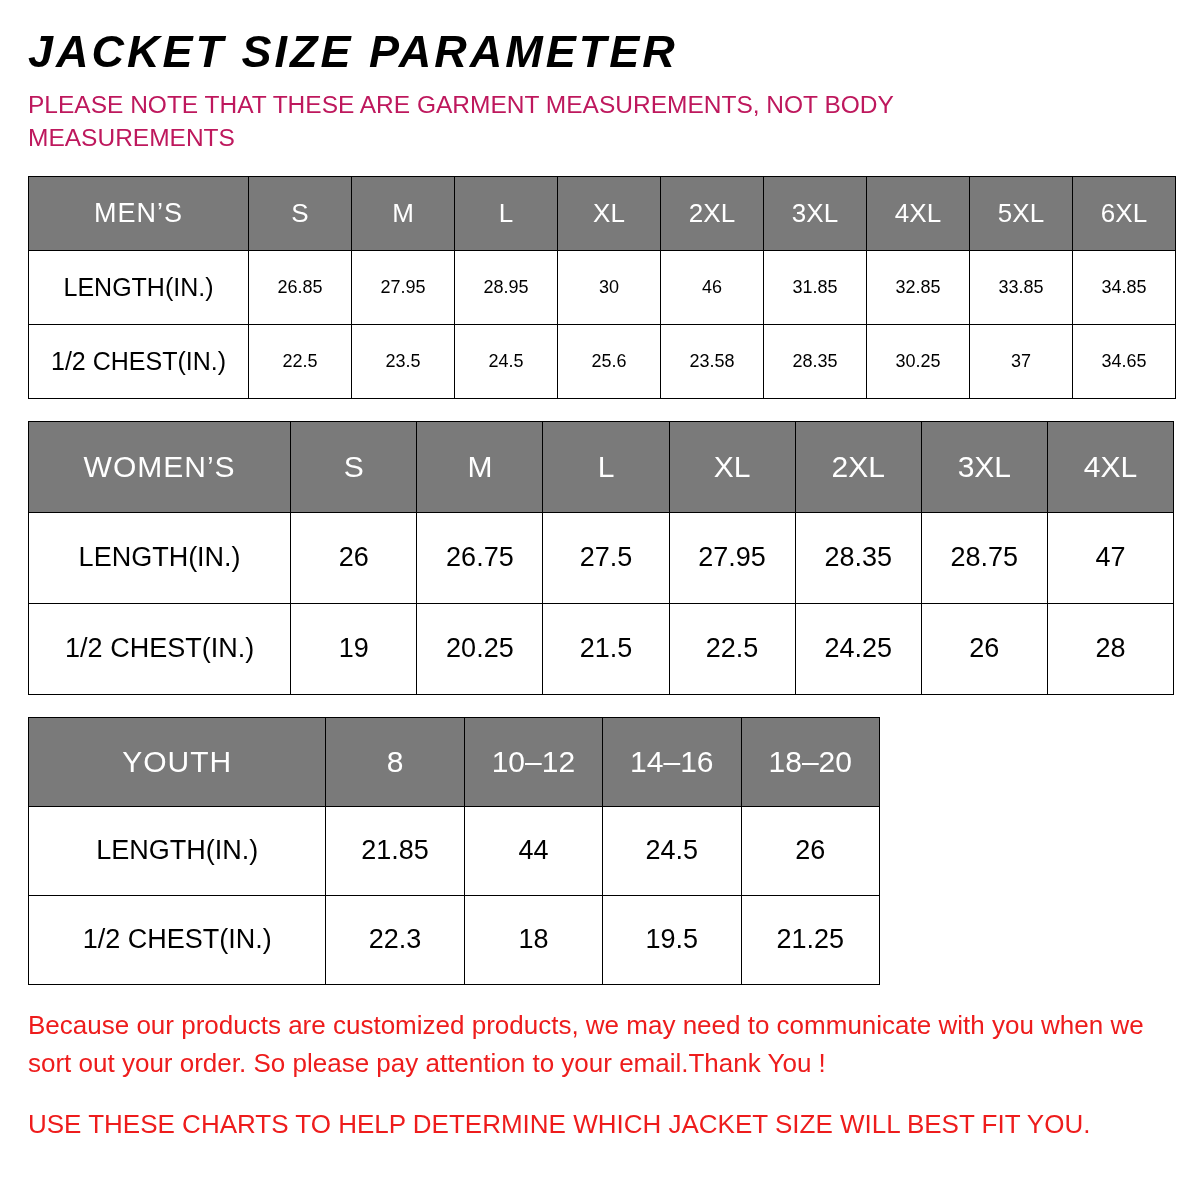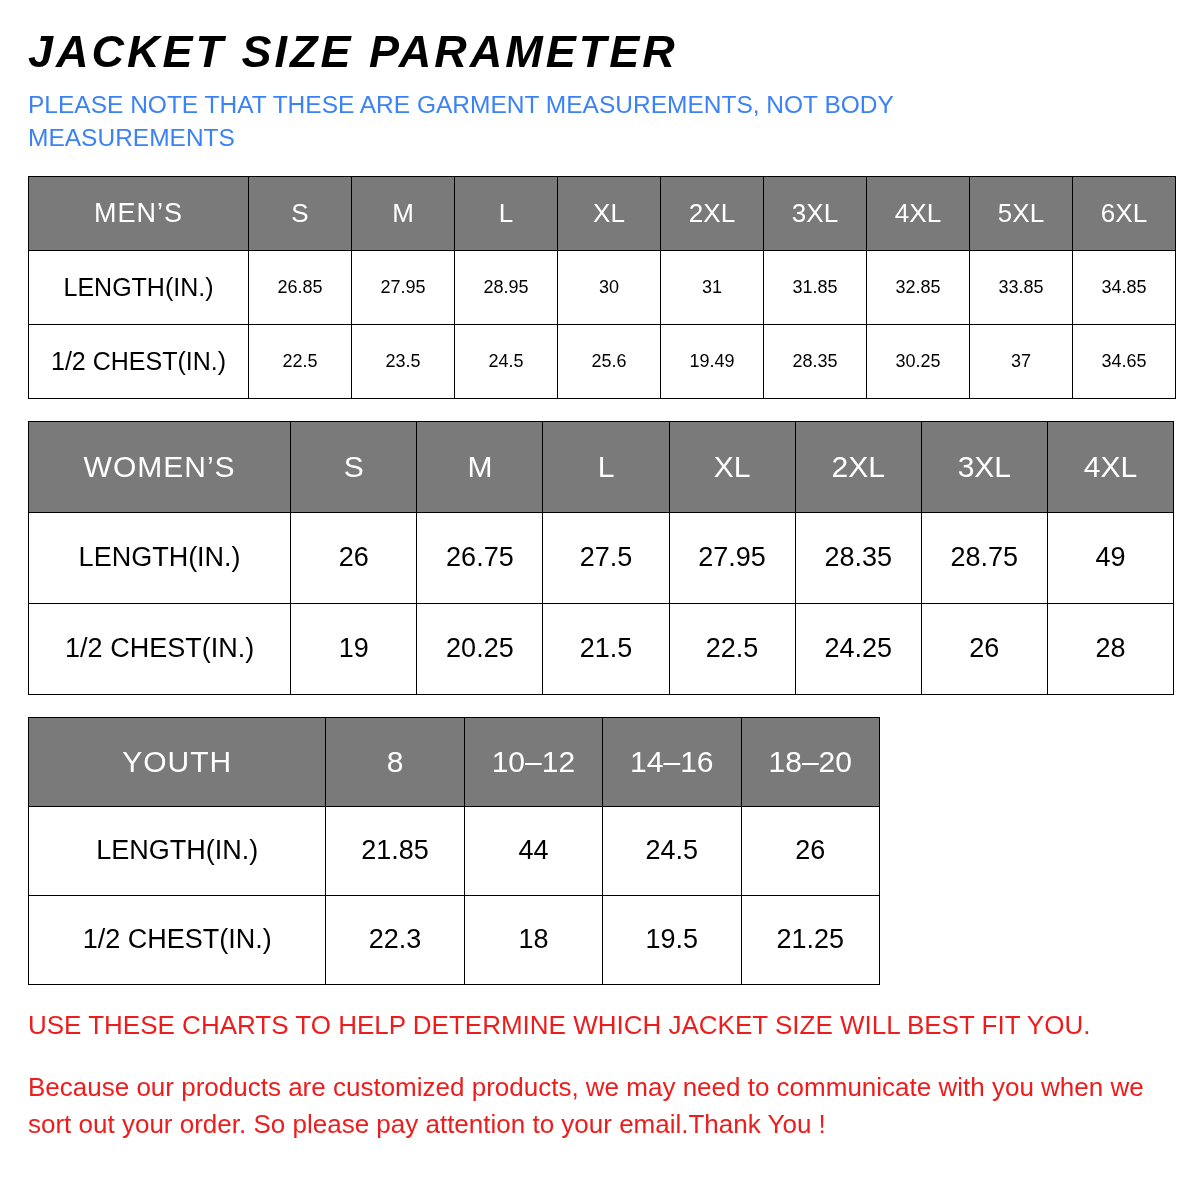--- a/index.html
+++ b/index.html
@@ -22,21 +22,21 @@
   }
   .title {
     font-size: 45px;
     font-weight: bold;
     letter-spacing: 3px;
     margin: 0 0 14px 0;
     line-height: 1.05;
     font-style: italic;
   }
   .note {
-    color: #3b82f6;
+    color: #be185d;
     font-size: 24.5px;
     line-height: 1.32;
     margin: 0 0 22px 0;
     max-width: 930px;
   }
   table {
     border-collapse: collapse;
     table-layout: fixed;
     margin-bottom: 22px;
   }
@@ -119,33 +119,33 @@
         <td>4XL</td>
         <td>5XL</td>
         <td>6XL</td>
       </tr>
       <tr>
         <td class="lbl">LENGTH(IN.)</td>
         <td>26.85</td>
         <td>27.95</td>
         <td>28.95</td>
         <td>30</td>
-        <td>31</td>
+        <td>46</td>
         <td>31.85</td>
         <td>32.85</td>
         <td>33.85</td>
         <td>34.85</td>
       </tr>
       <tr>
         <td class="lbl">1/2 CHEST(IN.)</td>
         <td>22.5</td>
         <td>23.5</td>
         <td>24.5</td>
         <td>25.6</td>
-        <td>19.49</td>
+        <td>23.58</td>
         <td>28.35</td>
         <td>30.25</td>
         <td>37</td>
         <td>34.65</td>
       </tr>
     </tbody>
   </table>
 
   <table class="t-women">
     <colgroup>
@@ -170,21 +170,21 @@
         <td>4XL</td>
       </tr>
       <tr>
         <td class="lbl">LENGTH(IN.)</td>
         <td>26</td>
         <td>26.75</td>
         <td>27.5</td>
         <td>27.95</td>
         <td>28.35</td>
         <td>28.75</td>
-        <td>49</td>
+        <td>47</td>
       </tr>
       <tr>
         <td class="lbl">1/2 CHEST(IN.)</td>
         <td>19</td>
         <td>20.25</td>
         <td>21.5</td>
         <td>22.5</td>
         <td>24.25</td>
         <td>26</td>
         <td>28</td>
@@ -219,17 +219,17 @@
         <td class="lbl">1/2 CHEST(IN.)</td>
         <td>22.3</td>
         <td>18</td>
         <td>19.5</td>
         <td>21.25</td>
       </tr>
     </tbody>
   </table>
 
   <div class="footer">
+    <p>Because our products are customized products, we may need to communicate with you when we sort out your order. So please pay attention to your email.Thank You !</p>
     <p>USE THESE CHARTS TO HELP DETERMINE WHICH JACKET SIZE WILL BEST FIT YOU.</p>
-    <p>Because our products are customized products, we may need to communicate with you when we sort out your order. So please pay attention to your email.Thank You !</p>
   </div>
 
 </div>
 
 </body></html>

